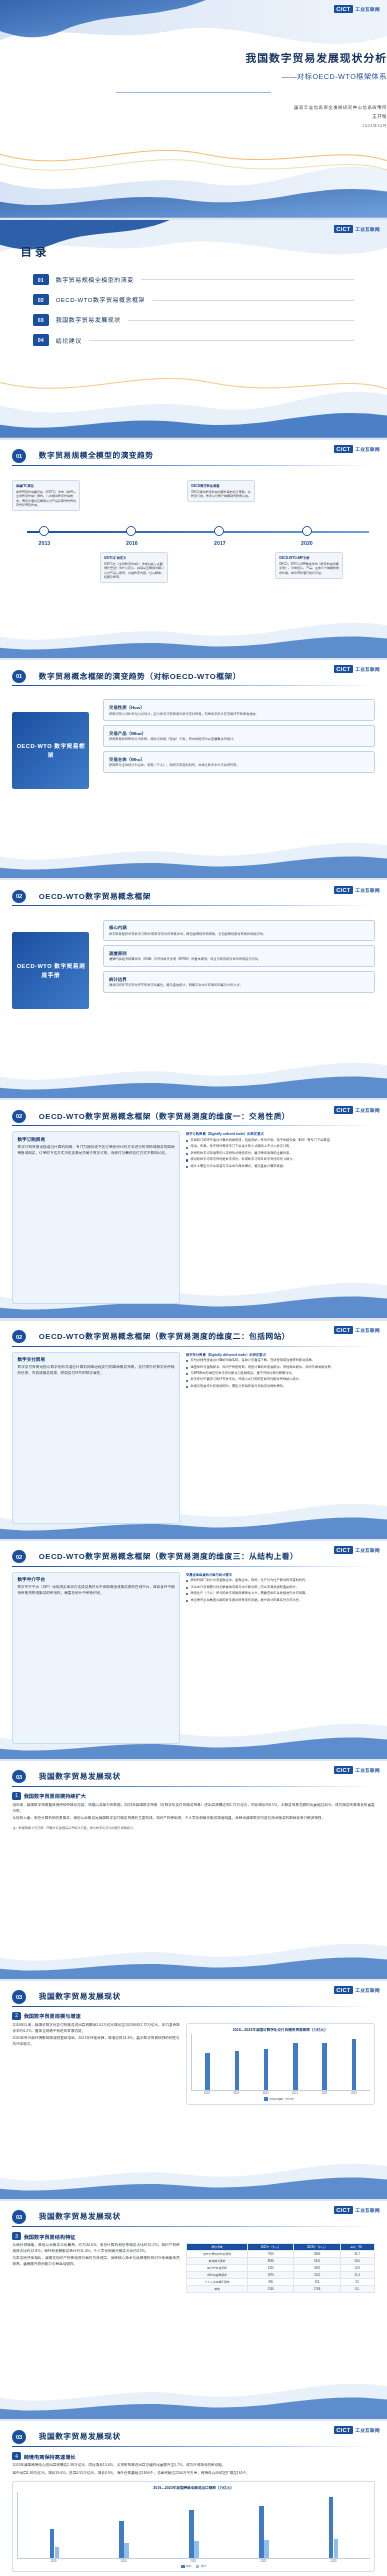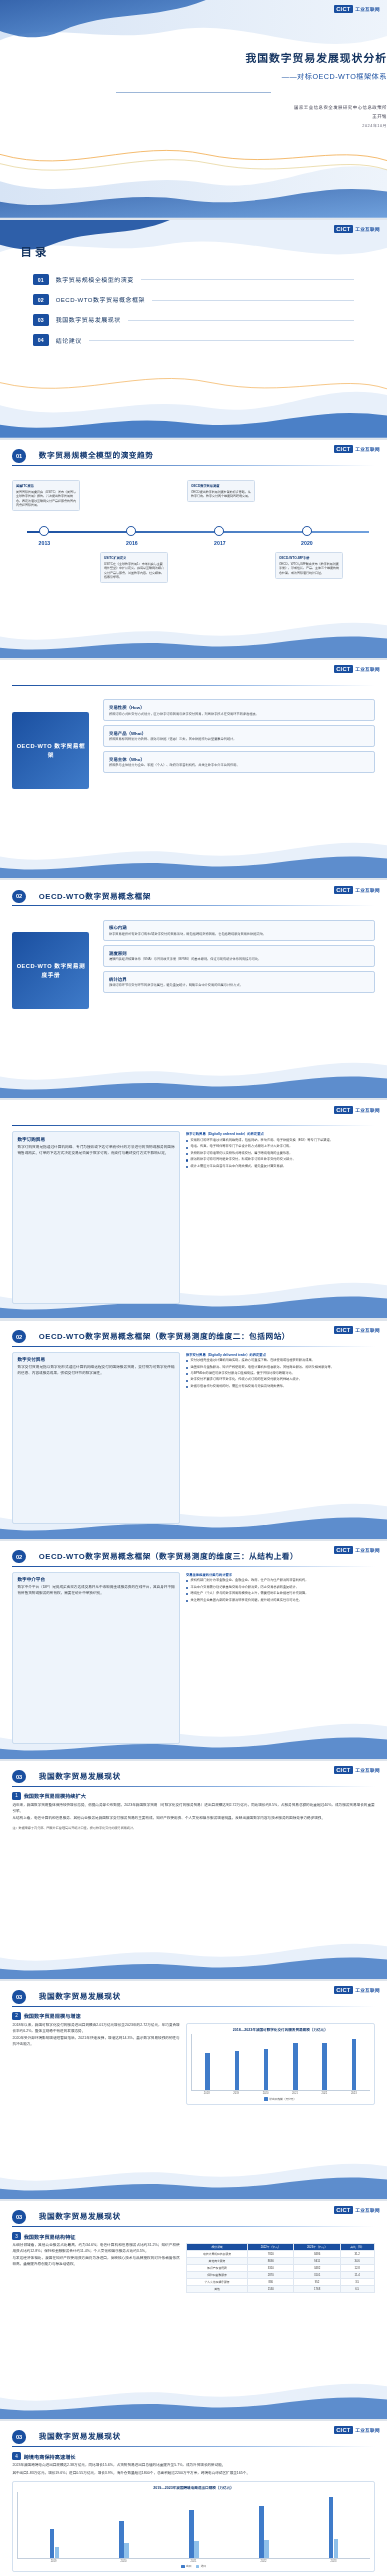--- a/index.html
+++ b/index.html
@@ -254,20 +254,24 @@
       <path d="M0,90 L752,90 L752,26 C620,4 520,62 360,42 C220,24 120,70 0,48 Z" fill="#e8f0fa"></path>
       <path d="M0,90 L752,90 L752,52 C600,34 520,80 360,64 C220,50 120,84 0,70 Z" fill="#2f6cbd" opacity=".75"></path>
     </svg>
   </div>
 
   <div class="slide">
     <div class="corner-logo">
       <span class="logo-mark">CICT</span>
       <span class="logo-text">工业互联网</span>
     </div>
+    <div class="slide-title-bar">
+      <span class="title-badge">01</span>
+      <span class="slide-title">数字贸易概念框架的演变趋势（对标OECD-WTO框架）</span>
+    </div>
     <div class="title-underline"></div>
     <div class="body-zone">
       <div class="fw-left">OECD-WTO
 数字贸易框架</div>
       <div class="fw-right">
         <div class="fw-card">
           <h4>交易性质（How）</h4>
           <p>按照订购方式和交付方式划分，区分数字订购贸易与数字交付贸易，刻画数字技术在交易环节的渗透程度。</p>
         </div>
         <div class="fw-card">
@@ -317,20 +321,24 @@
     <svg class="wave-bottom" viewBox="0 0 752 90" preserveAspectRatio="none">
       <path d="M0,90 L752,90 L752,26 C620,4 520,62 360,42 C220,24 120,70 0,48 Z" fill="#e8f0fa"></path>
       <path d="M0,90 L752,90 L752,52 C600,34 520,80 360,64 C220,50 120,84 0,70 Z" fill="#2f6cbd" opacity=".75"></path>
     </svg>
   </div>
 
   <div class="slide">
     <div class="corner-logo">
       <span class="logo-mark">CICT</span>
       <span class="logo-text">工业互联网</span>
+    </div>
+    <div class="slide-title-bar">
+      <span class="title-badge">02</span>
+      <span class="slide-title">OECD-WTO数字贸易概念框架（数字贸易测度的维度一：交易性质）</span>
     </div>
     <div class="title-underline"></div>
     <div class="body-zone">
       <div class="two-col">
         <div class="col-left">
           <div class="blue-box" style="height:100%">
             <h5 style="font-size:4.6px;margin-bottom:3.1px">数字订购贸易</h5>
             <p class="p">数字订购贸易是指通过计算机网络、专门为接收或下达订单而设计的方法进行的货物或服务的国际销售或购买。订单的下达方式决定交易是否属于数字订购，而支付与最终交付方式不影响认定。</p>
           </div>
         </div>

